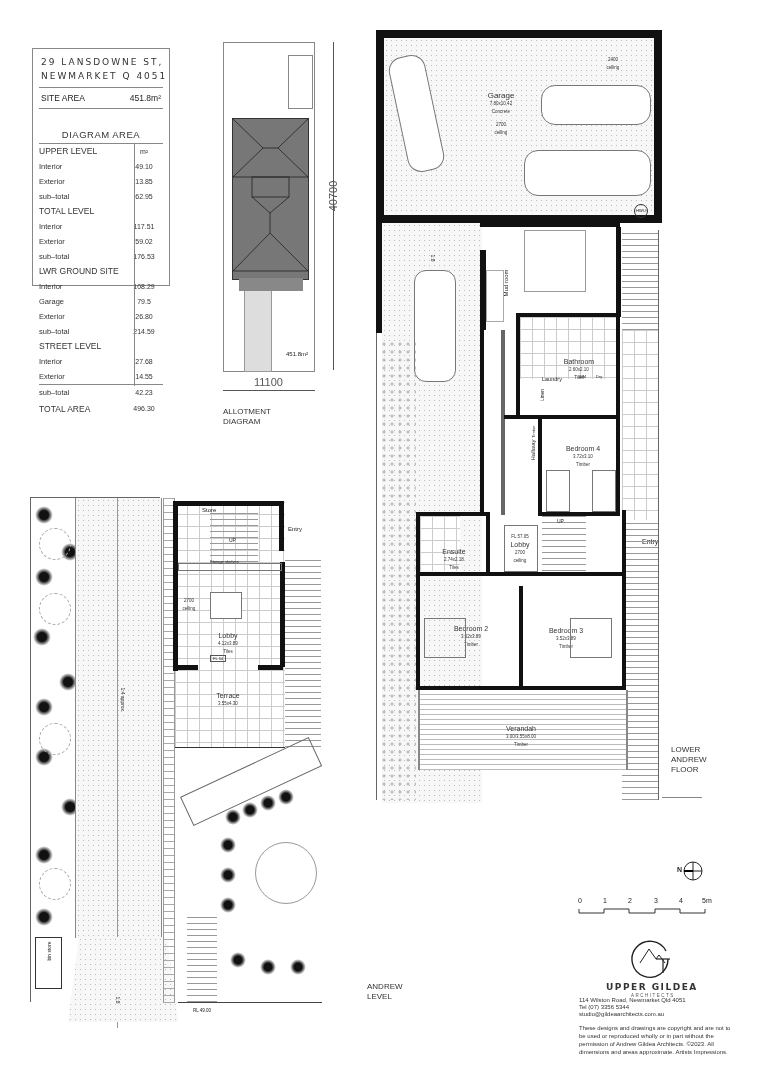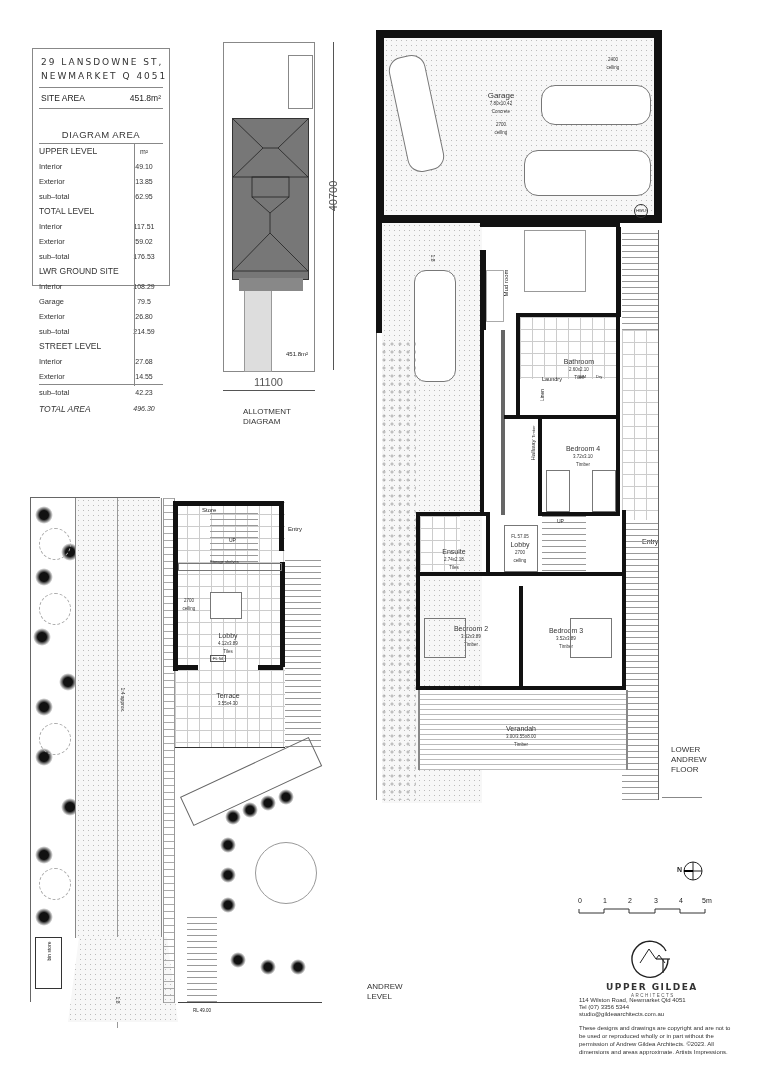--- a/index.html
+++ b/index.html
@@ -9,21 +9,21 @@
   #area-table{left:32px;top:48px;width:138px;height:238px;border:1.5px solid #888;box-sizing:border-box;background:#fff;}
   #area-table .addr{font-family:"DejaVu Sans",sans-serif;font-size:9px;letter-spacing:2px;line-height:14px;padding:6px 0 0 8px;color:#333;white-space:pre-line;}
   #area-table .site{margin:4px 6px 16px 6px;border-top:1px solid #888;border-bottom:1px solid #888;display:flex;justify-content:space-between;font-size:8.5px;padding:5px 2px;color:#222;}
   #area-table .bhead{text-align:center;font-size:9.5px;letter-spacing:.5px;padding:4px 0 3px;color:#333;border-bottom:1px solid #888;margin:0 6px;}
   #area-table .rows{position:relative;margin:0 6px;}
   #area-table .vline{position:absolute;left:95px;top:0;bottom:32px;border-left:1px solid #888;}
   #area-table .row{display:flex;justify-content:space-between;font-size:7.5px;height:15px;line-height:15px;color:#333;}
   #area-table .row .v{width:38px;text-align:center;font-size:7px;}
   #area-table .row.sec{font-size:8.5px;}
   #area-table .row.total{border-top:1px solid #888;}
-  #area-table .row.grand{font-size:8.5px;height:18px;line-height:18px;font-style:italic;}
+  #area-table .row.grand{font-size:8.5px;height:18px;line-height:18px;}
   .label{font-size:8px;color:#333;line-height:10px;}
   .small{font-size:5px;color:#333;}
   .wall{position:absolute;background:#111;}
   .stipple{background-color:#f7f7f7;background-image:radial-gradient(#bbb .6px,transparent .8px);background-size:5px 5px;}
   .tiles{background-color:#fff;background-image:linear-gradient(#ccc 1px,transparent 1px),linear-gradient(90deg,#ccc 1px,transparent 1px);background-size:12px 12px;}
   .stairs{background-image:repeating-linear-gradient(0deg,#999 0 1px,transparent 1px 6px);}
   .decking{background:#fff;background-image:repeating-linear-gradient(0deg,#bbb 0 1px,transparent 1px 5px);}
   .room-label{position:absolute;text-align:center;font-size:7px;color:#333;line-height:8px;}
   .room-label .sub{font-size:4.5px;display:block;}
   .shrub{position:absolute;border-radius:50%;}
@@ -140,21 +140,21 @@
     </svg>
   </div>
   <div class="abs" style="left:15px;top:235px;width:64px;height:13px;background:#888;"></div>
   <div class="abs" style="left:20px;top:248px;width:26px;height:80px;background:#ddd;border:1px solid #999;border-top:none;"></div>
   <div class="abs" style="left:62px;top:308px;font-size:6px;">451.8m²</div>
 </div>
 <div class="abs" style="left:333px;top:42px;width:0;height:328px;border-left:1px solid #555;"></div>
 <div class="abs" style="left:318px;top:190px;transform:rotate(-90deg);font-size:11px;color:#555;">40700</div>
 <div class="abs" style="left:223px;top:390px;width:92px;border-top:1px solid #555;"></div>
 <div class="abs" style="left:254px;top:376px;font-size:11px;color:#555;">11100</div>
-<div class="abs label" style="left:243px;top:407px;white-space:pre-line;">ALLOTMENT
+<div class="abs label" style="left:223px;top:407px;white-space:pre-line;">ALLOTMENT
 DIAGRAM</div>
 
 <div class="abs" style="left:376px;top:30px;width:286px;height:770px;">
 
   <div class="abs" style="left:0;top:0;width:1px;height:770px;background:#666;"></div>
   <div class="abs" style="left:282px;top:200px;width:1px;height:570px;background:#666;"></div>
 
   <div class="abs stipple" style="left:0;top:0;width:286px;height:193px;border:8px solid #111;box-sizing:border-box;"></div>
   <div class="room-label" style="left:95px;top:62px;width:60px;font-size:8px;">
     <span>Garage</span>

